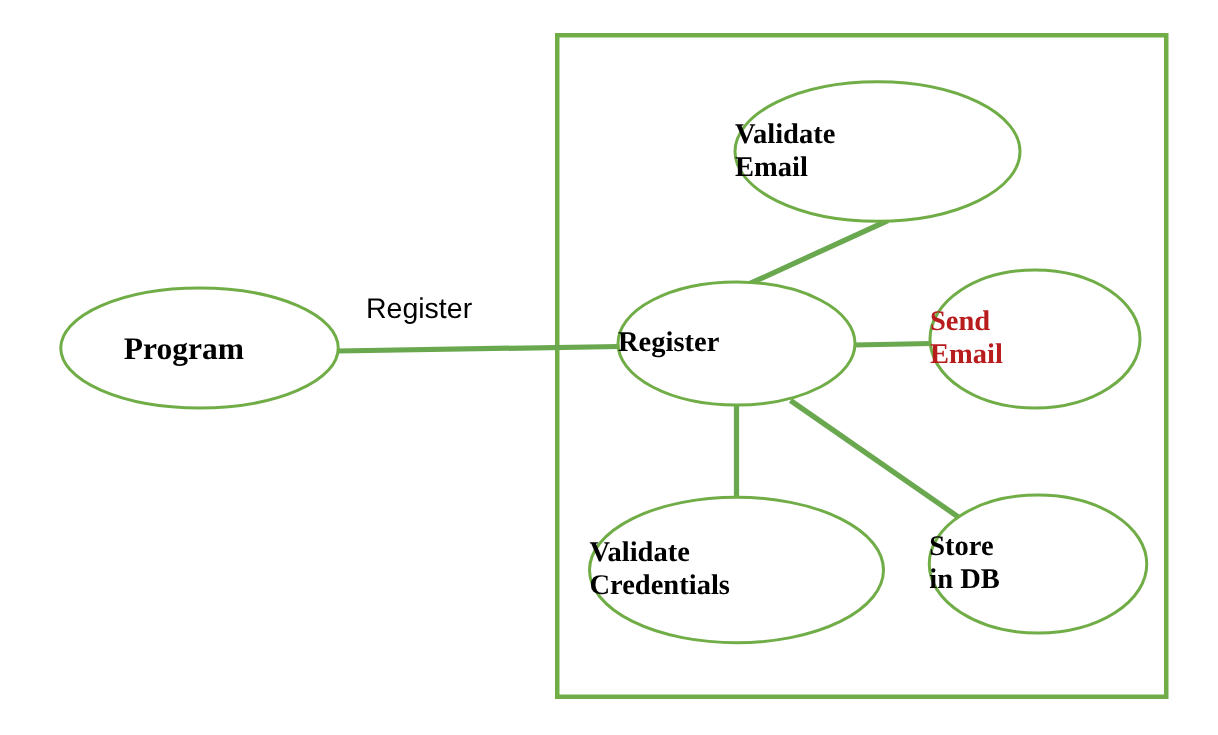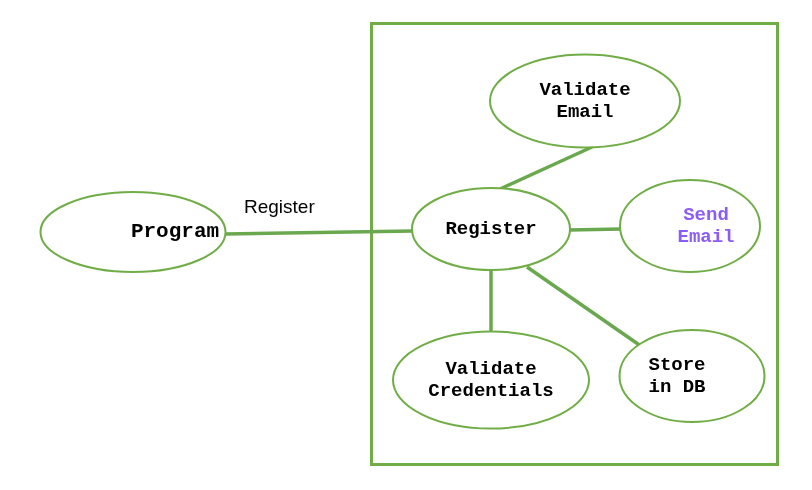--- a/index.html
+++ b/index.html
@@ -20,27 +20,27 @@
   }
   #diagram-svg {
     position: absolute;
     left: 0;
     top: 0;
     width: 812px;
     height: 490px;
   }
   .node-label {
     position: absolute;
-    text-align: center;
+    text-align: left;
     font-weight: bold;
     color: #000000;
     line-height: 1.18;
     white-space: pre-line;
     pointer-events: none;
-    font-family: Liberation Mono, monospace;
+    font-family: Liberation Serif, serif;
   }
   .edge-label {
     position: absolute;
     font-weight: normal;
     color: #1a1a1a;
     font-family: "Liberation Sans", sans-serif;
     white-space: nowrap;
   }
 </style>
 </head>
@@ -68,21 +68,21 @@
         <ellipse cx="491" cy="380" rx="98" ry="48.5" fill="#ffffff" stroke="#70ad47" stroke-width="2"></ellipse>
         <ellipse cx="692" cy="376" rx="72.5" ry="46" fill="#ffffff" stroke="#70ad47" stroke-width="2"></ellipse>
       </g>
   </svg>
 
   <div id="node-labels">
       <div class="node-label" style="left: 40.5px; width: 185px; font-size: 21px; color: rgb(0, 0, 0); top: 219.5px; padding-left: 42px;">Program</div>
       <div class="node-label" style="left: 412px; width: 158px; font-size: 19px; color: rgb(0, 0, 0); top: 218px;">Register</div>
       <div class="node-label" style="left: 490px; width: 190px; font-size: 19px; color: rgb(0, 0, 0); top: 78.5px;">Validate
 Email</div>
-      <div class="node-label" style="left: 620px; width: 124px; font-size: 19px; color: #8b5cf6; top: 203.5px; padding-left: 24px;">Send
+      <div class="node-label" style="left: 620px; width: 124px; font-size: 19px; color: #b91c1c; top: 203.5px;">Send
 Email</div>
       <div class="node-label" style="left: 393px; width: 196px; font-size: 19px; color: rgb(0, 0, 0); top: 357.5px;">Validate
 Credentials</div>
       <div class="node-label" style="left: 619.5px; width: 115px; font-size: 19px; color: rgb(0, 0, 0); top: 353.5px;">Store
 in DB</div>
     </div>
 
   <div id="edge-labels">
       <div class="edge-label" style="left: 244px; top: 196px; font-size: 19px; color: rgb(0, 0, 0);">Register</div>
     </div>

